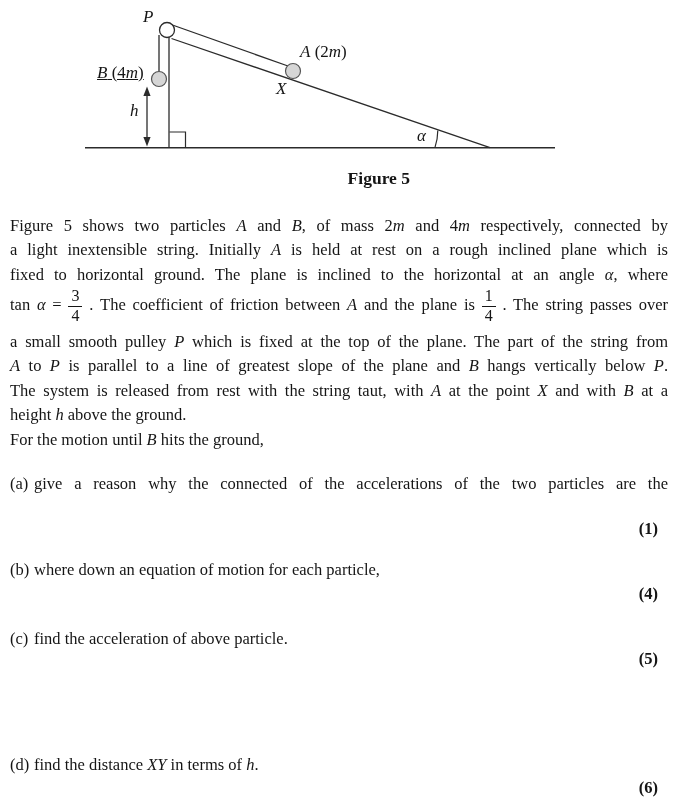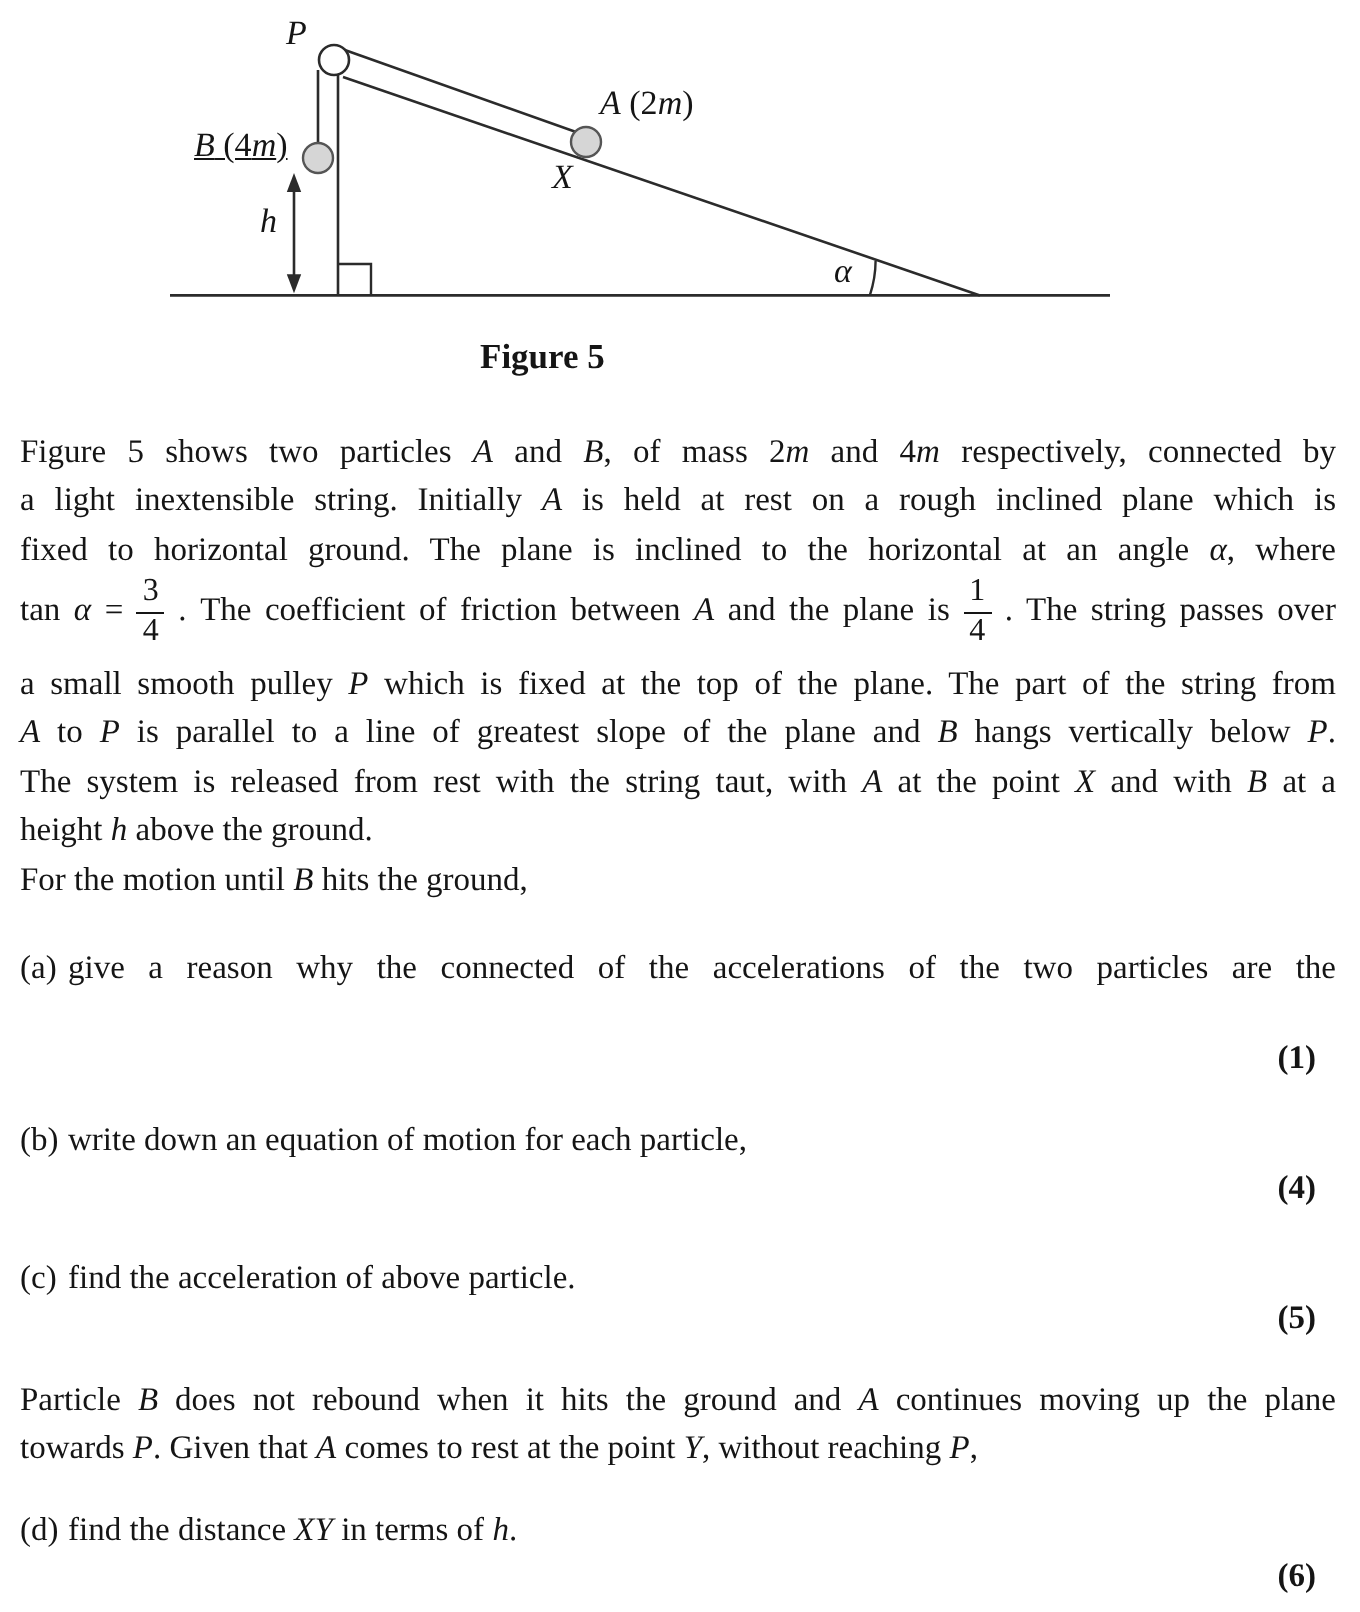--- a/index.html
+++ b/index.html
@@ -4,21 +4,21 @@
 <style>
   html,body{margin:0;padding:0;}
   body{
     width:680px;height:806px;background:#ffffff;color:#151515;
     font-family:"Liberation Serif","DejaVu Serif",serif;
     position:relative;overflow:hidden;
   }
   .page{position:absolute;inset:0;width:680px;height:806px;background:#fff;}
   svg.fig{position:absolute;left:0;top:0;}
   .figlabel{position:absolute;font-size:17px;line-height:20px;white-space:nowrap;}
-  .caption{position:absolute;top:168px;left:240px;width:170px;text-align:left;
+  .caption{position:absolute;top:168px;left:240px;width:170px;text-align:right;
            font-weight:bold;font-size:17.5px;}
   .txt{position:absolute;left:10px;width:658px;font-size:16.5px;line-height:24.3px;}
   .jl{text-align:justify;text-align-last:justify;}
   .fracline{height:46px;line-height:46px;white-space:nowrap;}
   .frac{display:inline-block;vertical-align:middle;text-align:center;
         line-height:1.15;font-size:16px;}
   .frac .num{display:block;border-bottom:1.2px solid #151515;padding:0 3px;}
   .frac .den{display:block;padding:0 3px;}
   .part{position:absolute;left:10px;width:658px;padding-left:24px;box-sizing:border-box;
         font-size:16.5px;line-height:24.3px;}
@@ -89,34 +89,30 @@
   <div class="txt" style="top:428px;">For the motion until <i>B</i> hits the ground,</div>
 
   <div class="part" style="top:472px;">
     <span class="plabel">(a)</span>
     <div class="jl">give a reason why the connected of the accelerations of the two particles are the</div>
   </div>
   <div class="mark" style="top:518px;">(1)</div>
 
   <div class="part" style="top:558px;">
     <span class="plabel">(b)</span>
-    <div>write down an equation of motion for each particle,</div>
+    <div>where down an equation of motion for each particle,</div>
   </div>
   <div class="mark" style="top:583px;">(4)</div>
 
   <div class="part" style="top:627px;">
     <span class="plabel">(c)</span>
     <div>find the acceleration of above particle.</div>
   </div>
   <div class="mark" style="top:648px;">(5)</div>
 
-  <div class="txt" style="top:688px;">
-    <div class="jl">Particle <i>B</i> does not rebound when it hits the ground and <i>A</i> continues moving up the plane</div>
-    <div>towards <i>P</i>. Given that <i>A</i> comes to rest at the point <i>Y</i>, without reaching <i>P</i>,</div>
-  </div>
 
   <div class="part" style="top:753px;">
     <span class="plabel">(d)</span>
     <div>find the distance <i>XY</i> in terms of <i>h</i>.</div>
   </div>
   <div class="mark" style="top:777px;">(6)</div>
 
 </div>
 
 </body></html>

